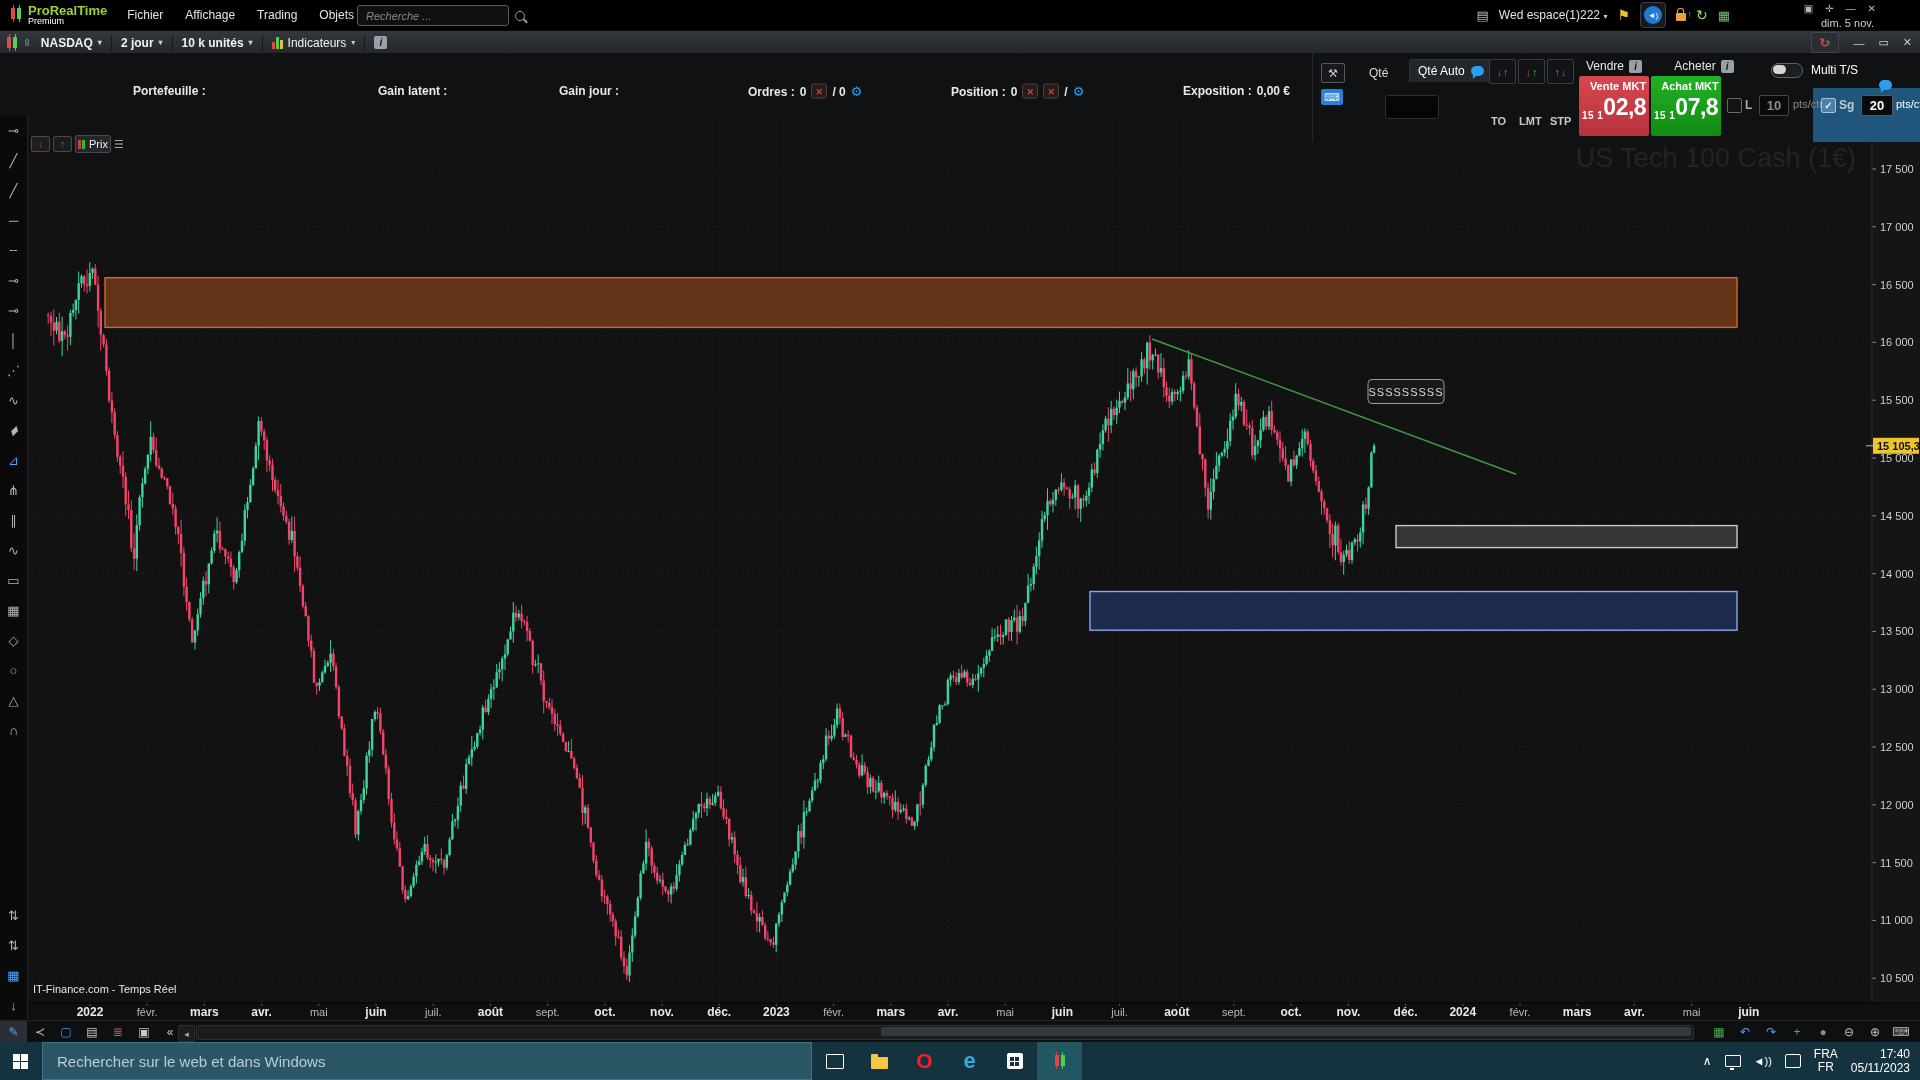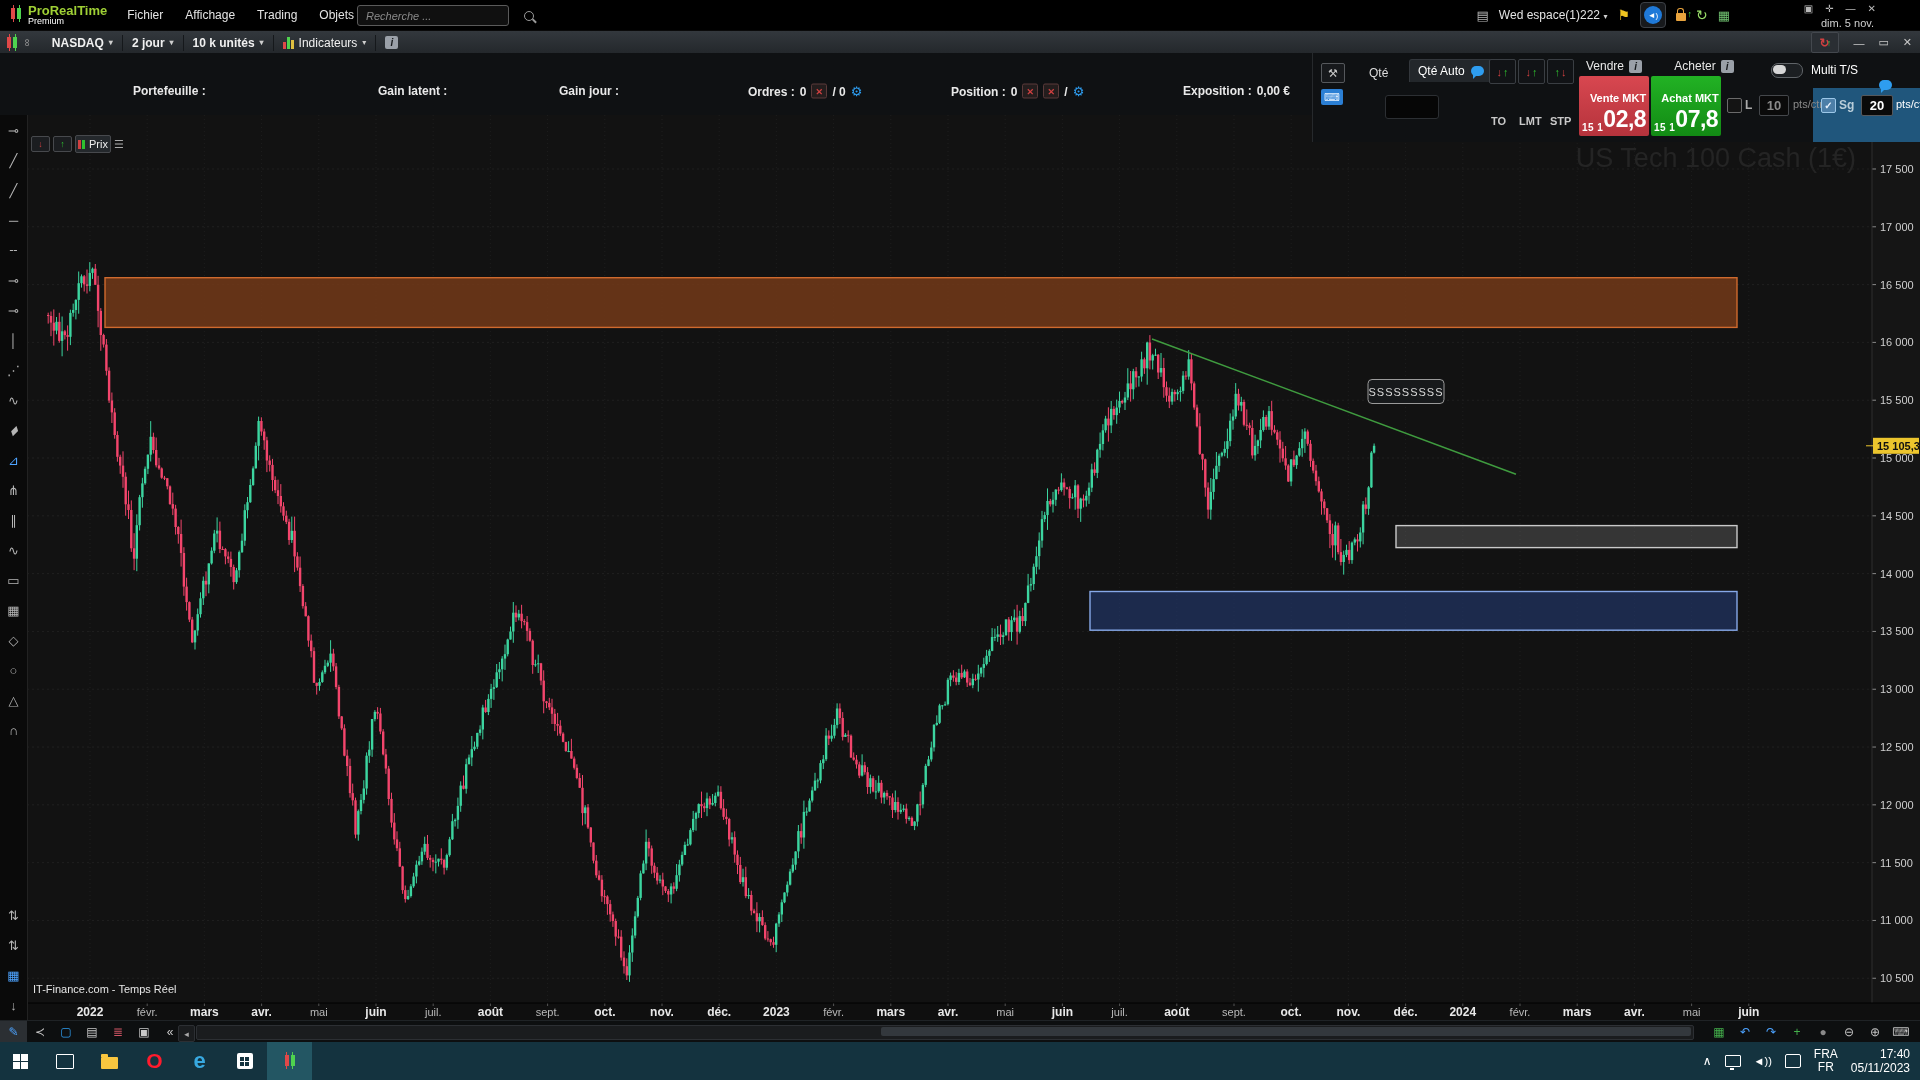--- a/index.html
+++ b/index.html
@@ -14,21 +14,21 @@
   .logotxt small{color:#fff;font-size:9px;display:block;line-height:9px;}
   .c{display:inline-block;width:4px;height:11px;position:relative;margin:0 1px;}
   .c::before{content:"";position:absolute;left:1.5px;top:-3px;width:1px;height:17px;background:inherit;}
   .c.r{background:#e04848;} .c.g{background:#4fd34f;}
   .menus{display:flex;gap:22px;margin-left:6px;}
   .menus span{cursor:default;}
   .i-chain{color:#9a9a9a;display:inline-block;transform:rotate(90deg);font-size:11px;margin-left:24px;}
   .searchbox{position:absolute;left:357px;top:5px;width:150px;height:19px;background:#101010;
              border:1px solid #5a5a5a;border-radius:3px;display:flex;align-items:center;}
   .searchbox input{flex:1;background:transparent;border:none;outline:none;color:#cfcfcf;
-                   font-size:11px;padding:0 16px 0 8px;font-family:inherit;}
+                   font-size:11px;padding:0 7px 0 8px;font-family:inherit;}
   .searchbox input::placeholder{color:#8a8a8a;font-style:italic;}
   .i-mag{width:8px;height:8px;border:1.5px solid #9a9a9a;border-radius:50%;position:relative;margin-right:8px;flex:none;}
   .i-mag::after{content:"";position:absolute;width:5px;height:1.5px;background:#9a9a9a;
                 transform:rotate(45deg);right:-4px;bottom:-2px;}
   .mb-right{position:absolute;right:190px;top:0;height:30px;display:flex;align-items:center;gap:10px;}
   .i-floppy{color:#b9b9b9;font-size:13px;}
   .caret{font-size:8px;color:#cfcfcf;}
   .i-flag{color:#f0c420;font-size:14px;}
   .spk{width:24px;height:24px;background:#17191c;border:1px solid #3c4046;border-radius:4px;
        display:flex;align-items:center;justify-content:center;}
@@ -78,21 +78,21 @@
   .i-bubble{width:13px;height:10px;background:#2e9df0;border-radius:6px;position:relative;display:inline-block;}
   .i-bubble::after{content:"";position:absolute;left:2px;bottom:-3px;border:3px solid transparent;
                    border-top-color:#2e9df0;border-left-color:#2e9df0;}
   .qtybox{width:52px;height:22px;background:#060606;border:1px solid #2c2f33;border-radius:3px;}
   .ordico{width:25px;height:23px;background:#111316;border:1px solid #3a3e43;border-radius:2px;
           display:flex;align-items:center;justify-content:center;gap:1px;font-size:11px;font-weight:bold;}
   .ordico .dn{color:#d04040;} .ordico .up{color:#2fbf2f;}
   .otype{color:#c9c9c9;font-weight:bold;font-size:11px;}
   .ordhead{display:flex;align-items:center;gap:5px;color:#e8e8e8;justify-content:center;width:70px;}
   .bigbtn{width:70px;height:60px;border-radius:2px;color:#fff;text-align:center;cursor:pointer;}
-  .bigbtn .l1{font-size:11px;font-weight:bold;padding-top:16px;margin-left:8px;}
+  .bigbtn .l1{font-size:11px;font-weight:bold;padding-top:4px;margin-left:8px;}
   .bigbtn .pr{display:flex;align-items:flex-end;justify-content:center;margin-top:2px;}
   .bigbtn .pr small{font-size:10px;font-weight:bold;letter-spacing:.5px;}
   .bigbtn .pr b{font-size:23px;letter-spacing:-.5px;}
   .sellbtn{background:linear-gradient(#d84750,#b5333c);}
   .buybtn{background:linear-gradient(#22b224,#128a14);}
   .toggle{width:30px;height:13px;background:#1c1f22;border:1px solid #606468;border-radius:7px;position:relative;}
   .toggle i{position:absolute;left:1px;top:1px;width:13px;height:9px;border-radius:5px;background:#d6d6d6;}
   .cb{width:13px;height:13px;border:1px solid #6a6a6a;background:#141414;border-radius:2px;
       display:inline-flex;align-items:center;justify-content:center;}
   .cb.checked{background:#4d7fa8;border-color:#9cc7e8;color:#eaf4ff;font-size:10px;font-weight:bold;}
@@ -203,21 +203,21 @@
     </div>
     <div class="mb-date">dim. 5 nov.</div>
   </div>
 
   <div class="toolbar2">
     <span class="ltool" style="width:24px">
         <i class="c r"></i>
         <i class="c g"></i>
       </span>
     <span style="color:#9a9a9a;transform:rotate(90deg);font-size:11px">∞</span>
-    <div class="tb-item" style="margin-left:20px">
+    <div class="tb-item" style="margin-left:9px">
       <span>NASDAQ</span>
       <span class="caret">▾</span>
     </div>
     <span class="sep"></span>
     <div class="tb-item">
       <span>2 jour</span>
       <span class="caret">▾</span>
     </div>
     <span class="sep"></span>
     <div class="tb-item">
@@ -1518,20 +1518,23 @@
       </span>
   </div>
 
   <div class="taskbar">
     <span class="i-win">
         <i></i>
         <i></i>
         <i></i>
         <i></i>
       </span>
+    <div class="tb-search">
+      <span>Rechercher sur le web et dans Windows</span>
+    </div>
     <span id="tb-apps" style="display:flex">
         <span class="tb-app">
           <span class="i-taskview"></span>
         </span>
         <span class="tb-app">
           <span class="i-folder"></span>
         </span>
         <span class="tb-app">
           <span class="i-opera">O</span>
         </span>

